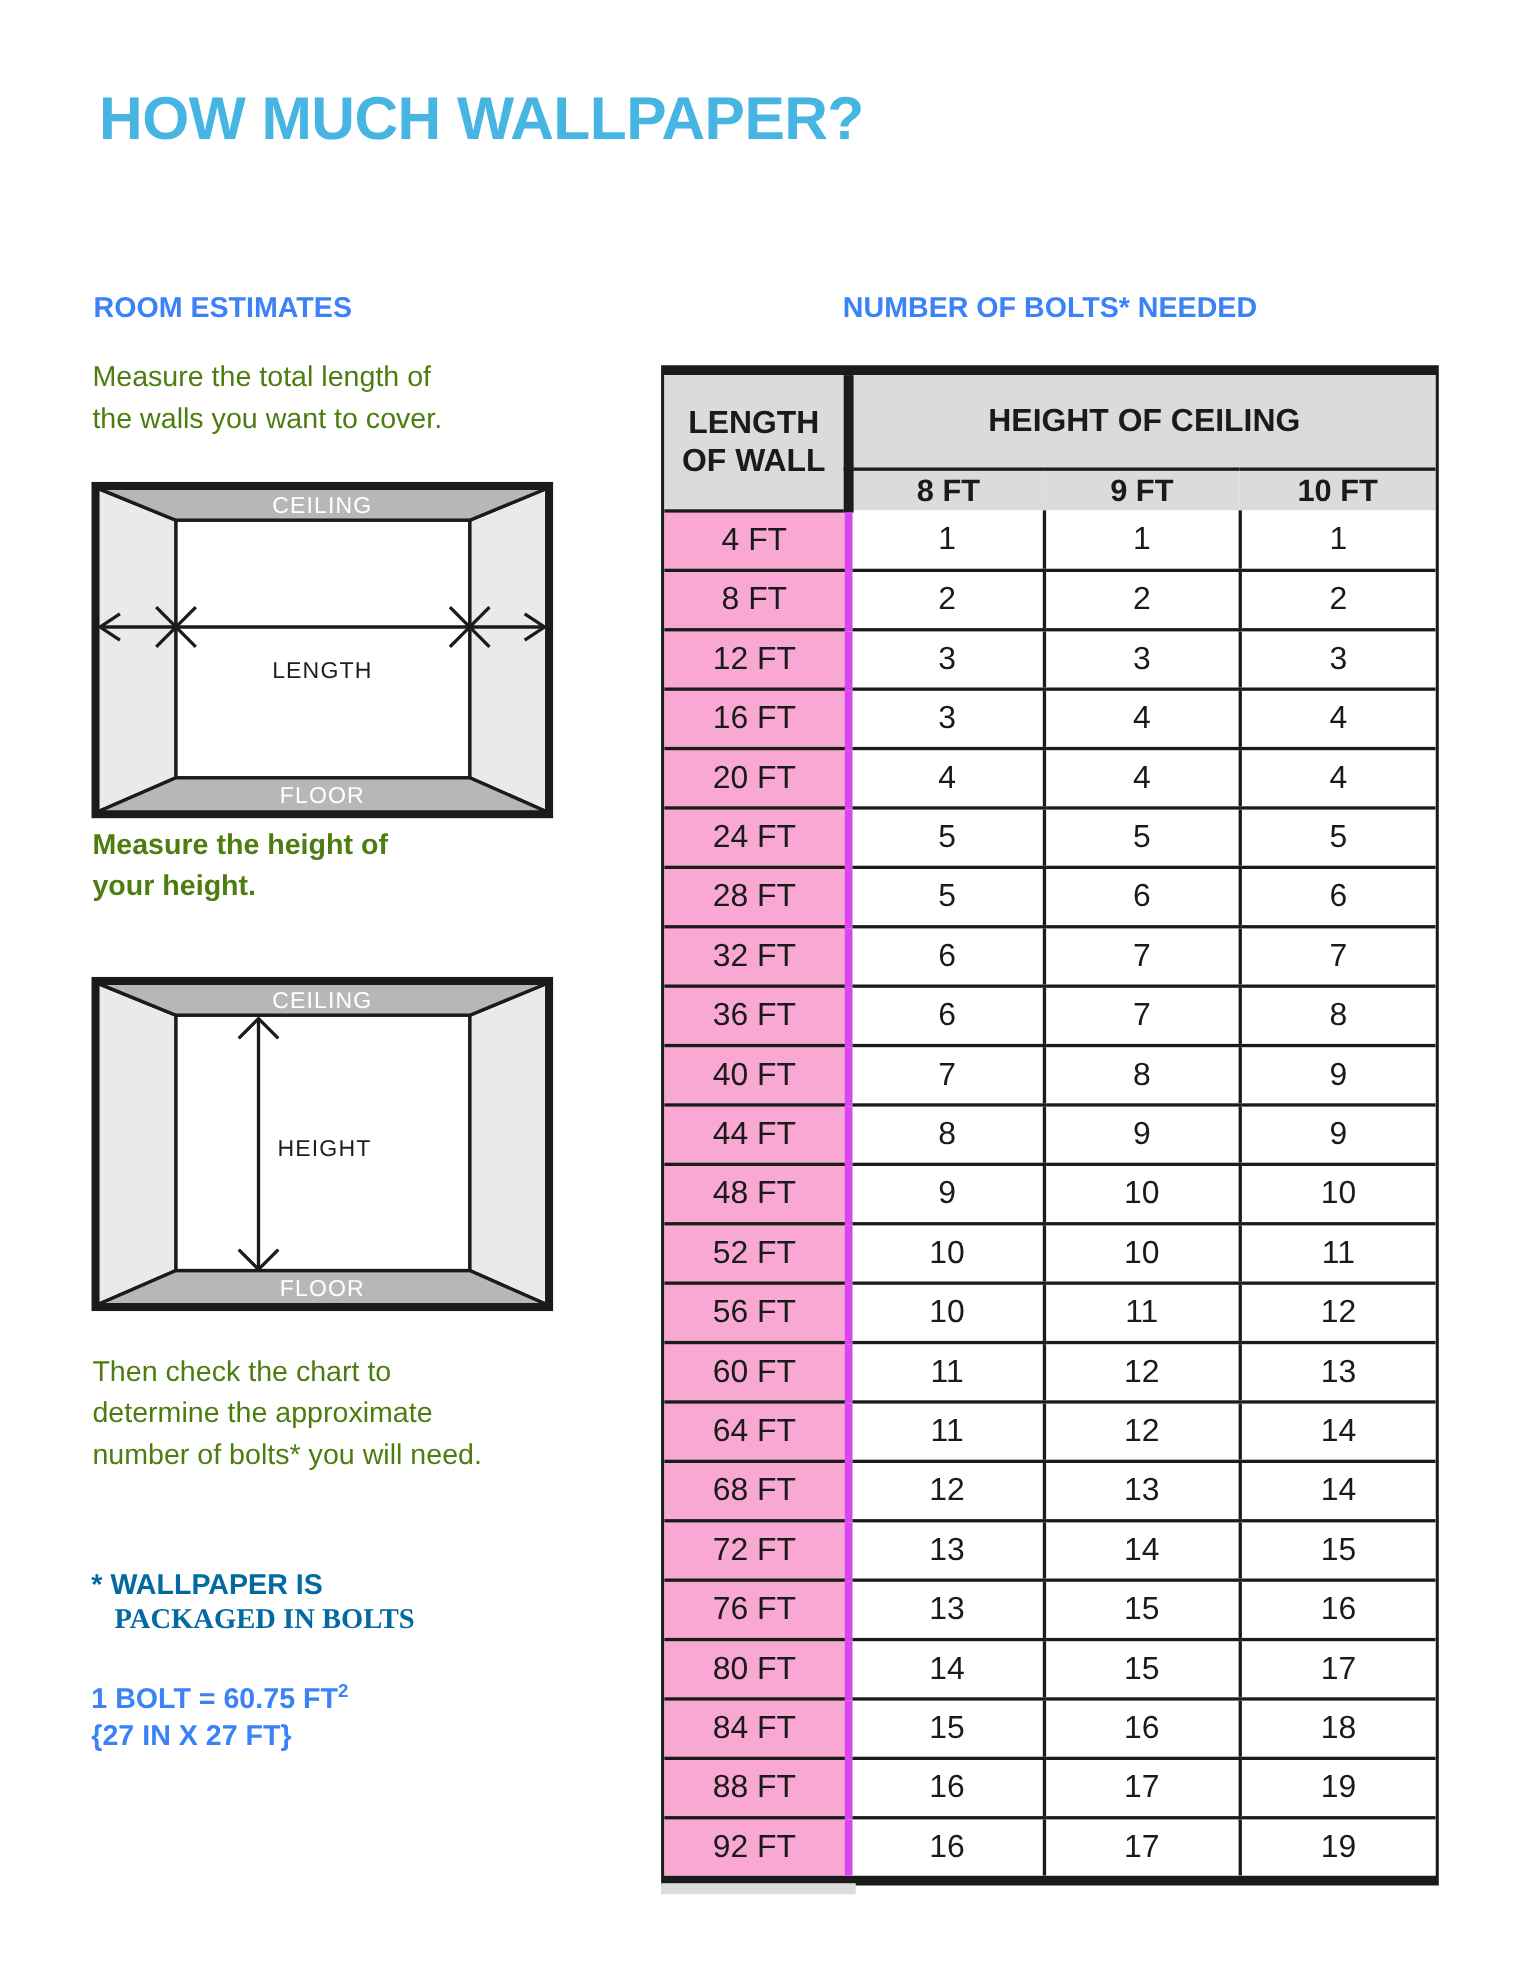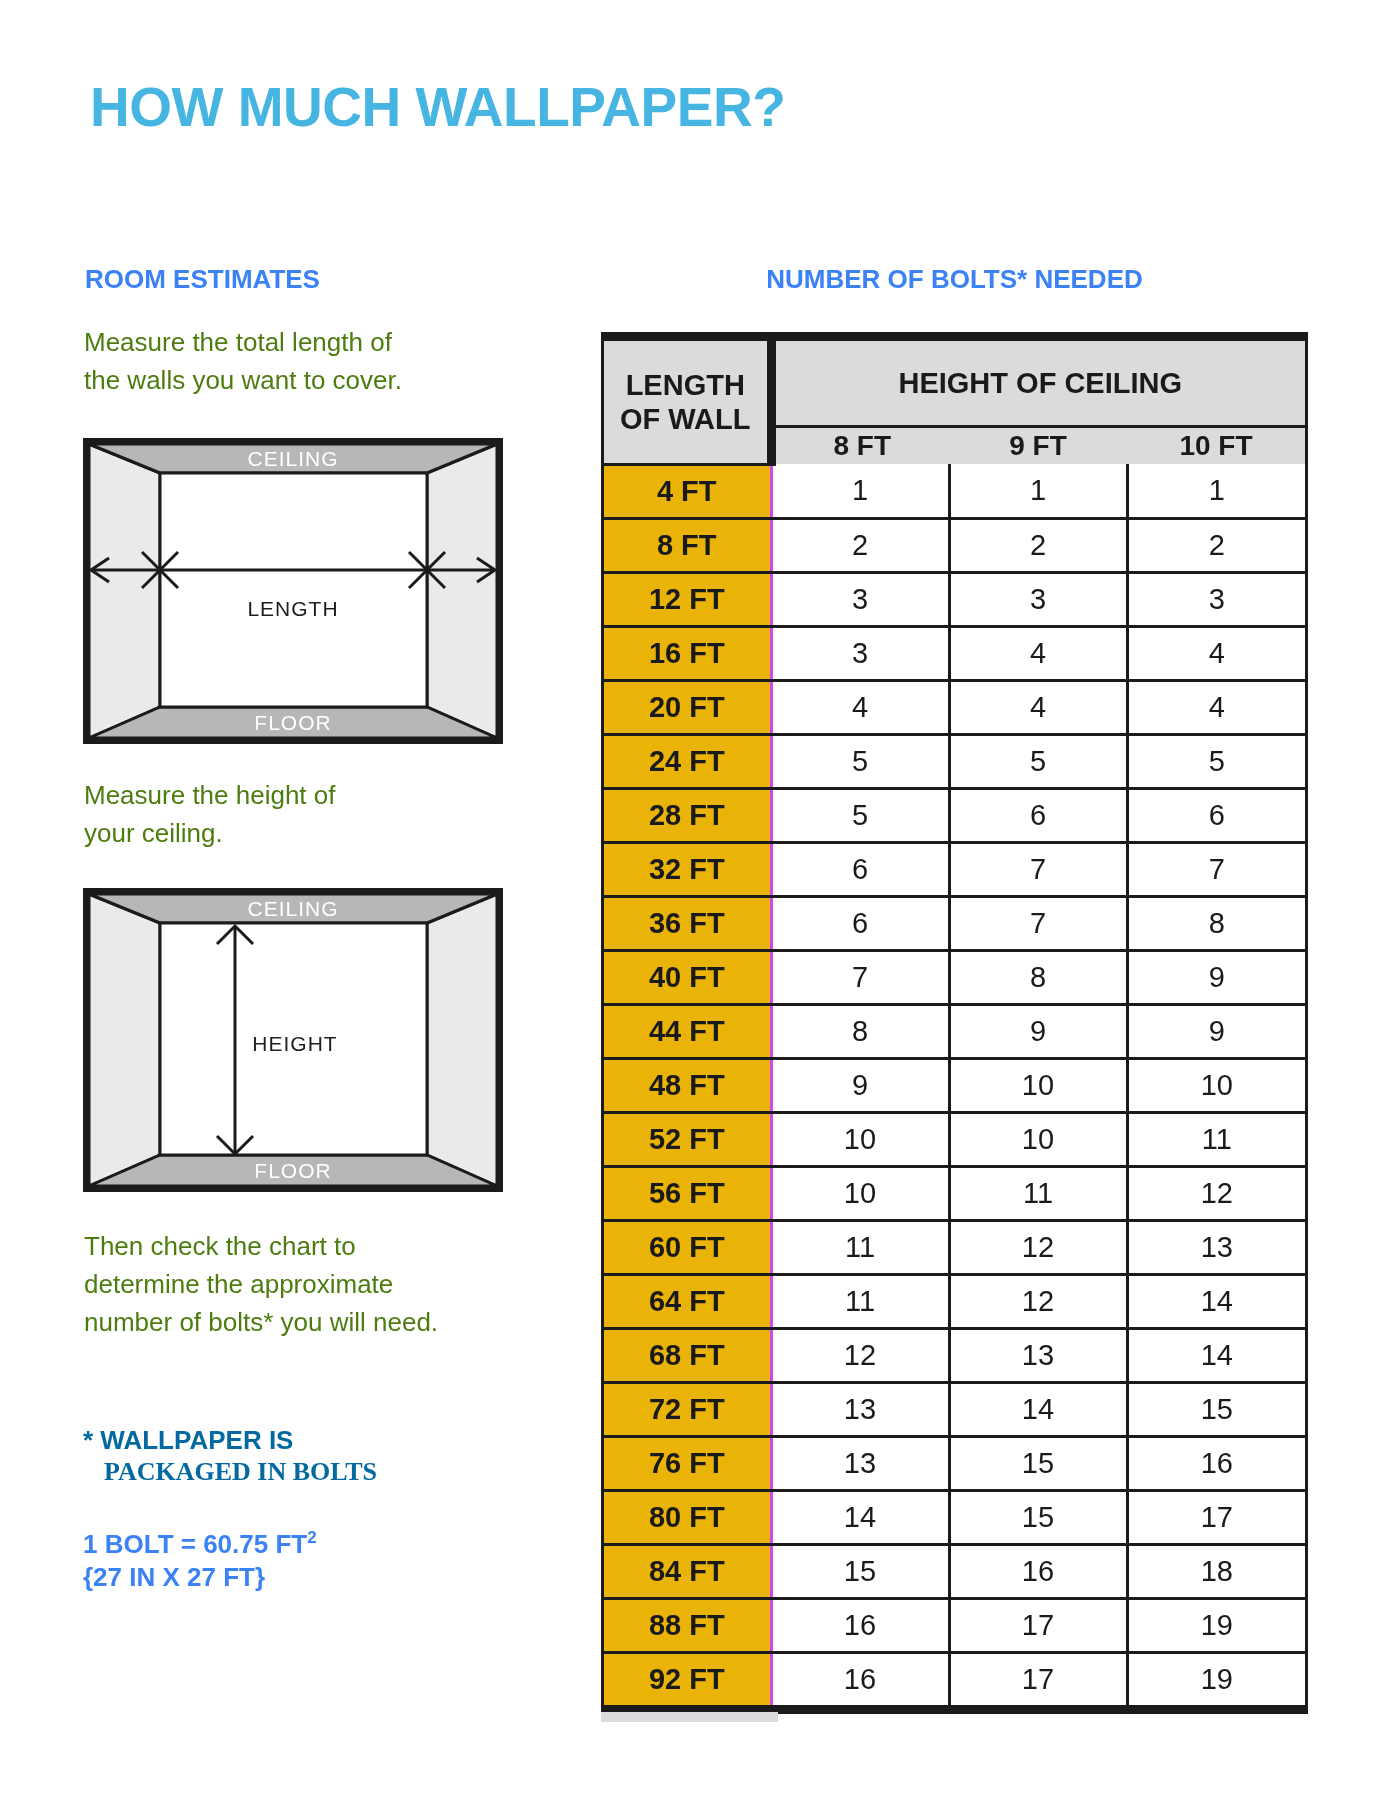--- a/index.html
+++ b/index.html
@@ -54,22 +54,22 @@
   }
   td.hspan {
     background:#dbdbdb; border-bottom:3px solid #1b1b1b;
     font-weight:bold; font-size:28px; height:84px;
   }
   tr.hrow2 td {
     background:#dbdbdb; border-bottom:3px solid #1b1b1b;
     font-weight:bold; font-size:28px; height:36px;
   }
   td.rowlabel {
-    background:#eab308; border-right:3px solid #d946ef; border-bottom:3px solid #1b1b1b;
-    font-weight:bold; font-size:28px; height:51px; line-height:51px;
+    background:#f9a8d4; border-right:7px solid #d946ef; border-bottom:3px solid #1b1b1b;
+    font-weight:normal; font-size:28px; height:51px; line-height:51px;
   }
   td.val {
     background:#ffffff; border-left:3px solid #1b1b1b; border-bottom:3px solid #1b1b1b;
     height:51px; line-height:51px;
   }
   table.bolts tr:last-child td { border-bottom:none; }
   .table-sliver { width:177px; height:10px; background:#dbdbdb; }
 </style>
 </head>
 <body>
@@ -99,23 +99,23 @@
       <line x1="59" y1="114" x2="95" y2="150"></line>
       <line x1="95" y1="114" x2="59" y2="150"></line>
       <line x1="326" y1="114" x2="362" y2="150"></line>
       <line x1="362" y1="114" x2="326" y2="150"></line>
     </g>
     <text x="210" y="28" text-anchor="middle" class="dlabel-light">CEILING</text>
     <text x="210" y="292" text-anchor="middle" class="dlabel-light">FLOOR</text>
     <text x="210" y="178" text-anchor="middle" class="dlabel-dark">LENGTH</text>
   </svg>
 
-  <div class="abs para" style="left:84px; top:776px;">
+  <div class="abs para" style="left:84px; top:748px;font-weight:bold;">
     <div>Measure the height of</div>
-    <div>your ceiling.</div>
+    <div>your height.</div>
   </div>
 
   <svg class="abs diagram" style="left:83px; top:888px;" width="420" height="304" viewBox="0 0 420 304">
     <rect x="3" y="3" width="414" height="298" fill="#ffffff" stroke="#1b1b1b" stroke-width="6"></rect>
     <polygon points="6,6 77,35 77,267 6,298" fill="#eaeaea" stroke="#1b1b1b" stroke-width="3"></polygon>
     <polygon points="414,6 344,35 344,267 414,298" fill="#eaeaea" stroke="#1b1b1b" stroke-width="3"></polygon>
     <polygon points="6,6 414,6 344,35 77,35" fill="#b7b7b7" stroke="#1b1b1b" stroke-width="3"></polygon>
     <polygon points="77,267 344,267 414,298 6,298" fill="#b7b7b7" stroke="#1b1b1b" stroke-width="3"></polygon>
     <rect x="77" y="35" width="267" height="232" fill="#ffffff" stroke="#1b1b1b" stroke-width="3"></rect>
     <g stroke="#1b1b1b" stroke-width="3" fill="none">

